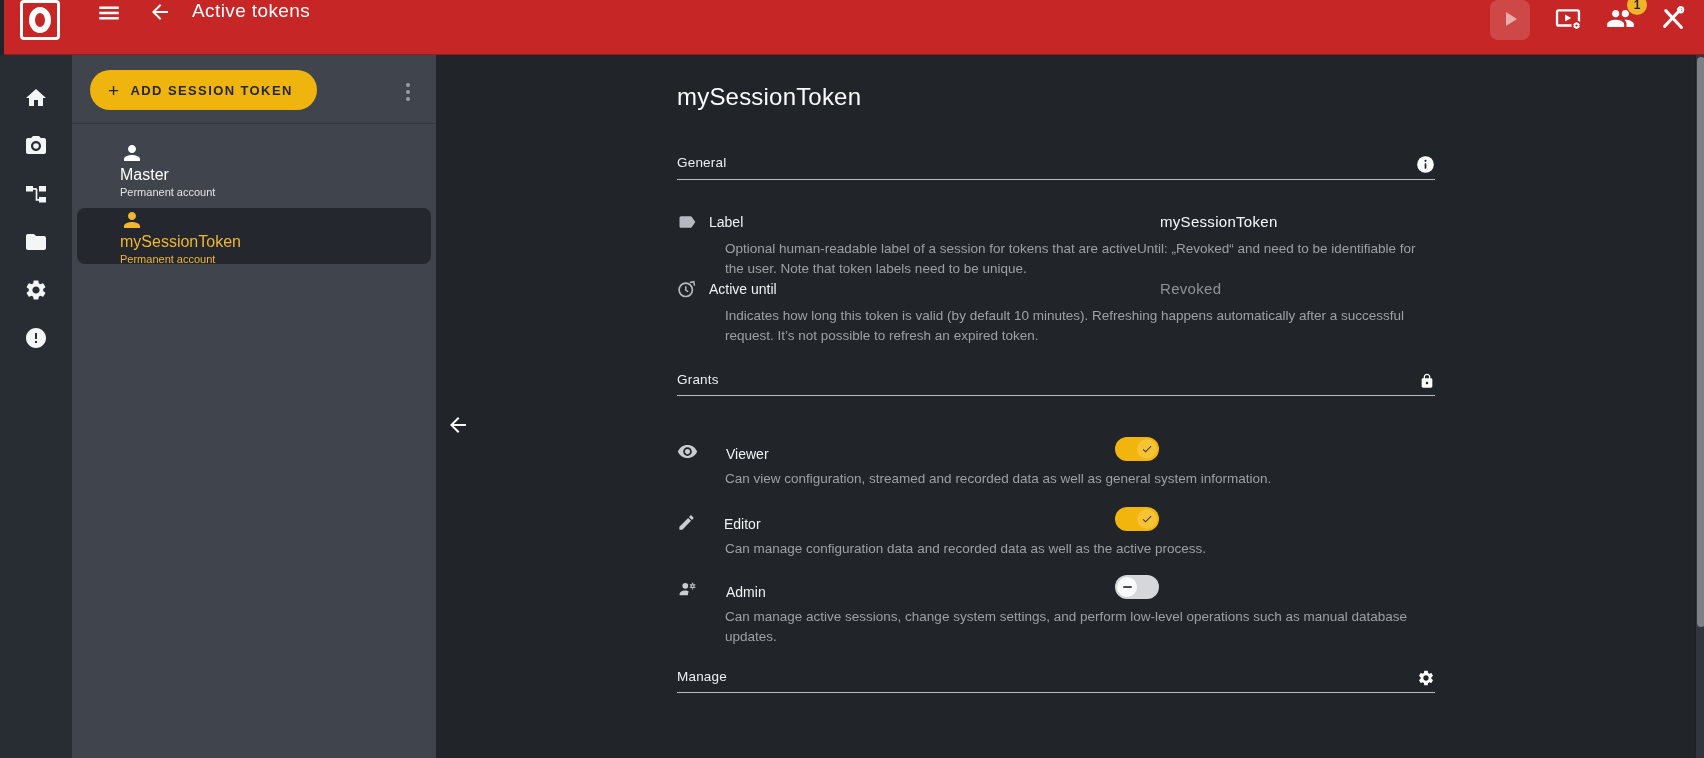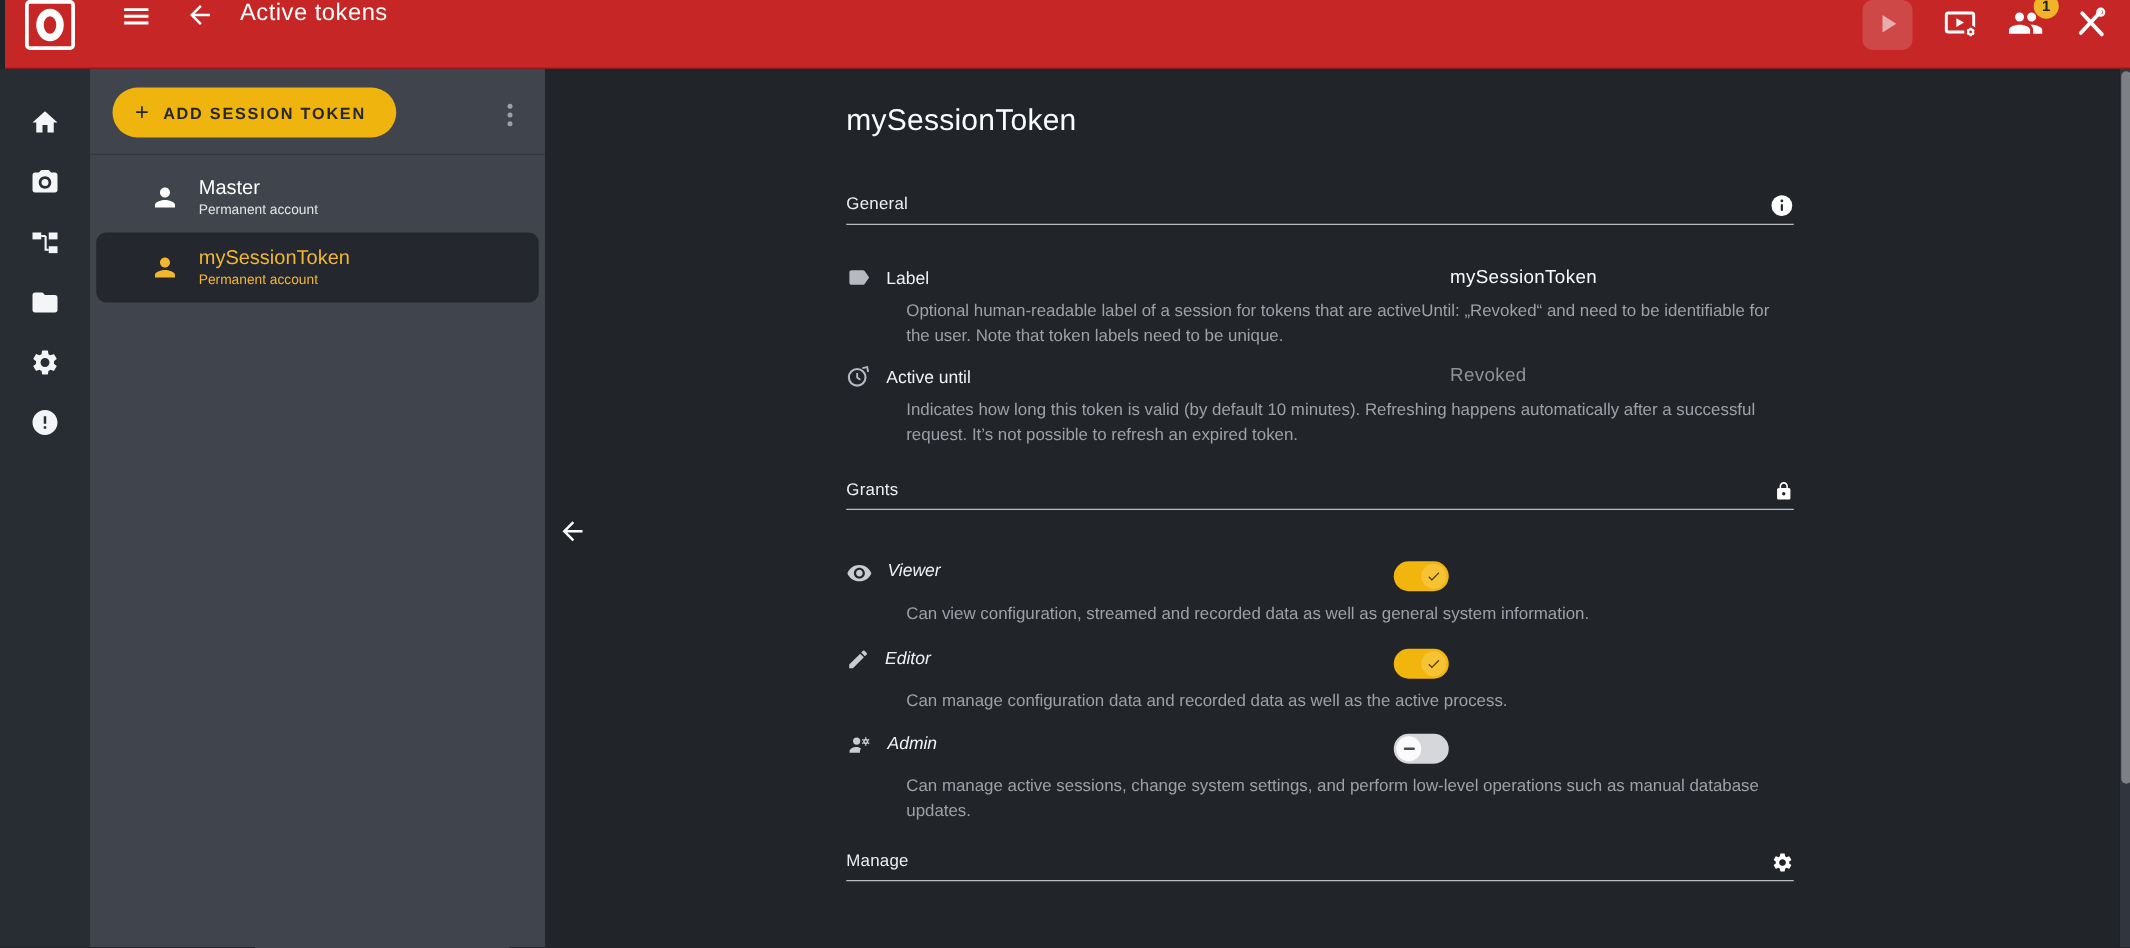--- a/index.html
+++ b/index.html
@@ -37,22 +37,22 @@
   .panel-head { height:69px; border-bottom:1px solid #33373e; position:relative; }
   .add-btn { position:absolute; left:18px; top:15px; height:40px; padding:0 24px 0 18px; border:none;
              border-radius:20px; background:#f0b40e; color:#26282c; font-family:inherit;
              font-size:13px; font-weight:bold; letter-spacing:1.4px; display:flex; align-items:center;
              gap:10px; cursor:pointer; }
   .add-plus { font-size:19px; font-weight:normal; line-height:1; }
   .kebab { position:absolute; right:22px; top:24px; background:none; border:none; cursor:pointer;
            display:flex; flex-direction:column; gap:3px; padding:4px; }
   .kebab span { width:4px; height:4px; border-radius:50%; background:#9aa0a7; }
   .token-list { padding-top:6px; }
-  .token-item { height:56px; display:flex; align-items:center; cursor:pointer; border-radius:8px;
-                margin:0 5px; padding-left:43px; position:relative; }
+  .token-item { height:56px; display:flex; align-items:flex-start; cursor:pointer; border-radius:8px;
+                margin:11px 5px; padding-left:43px; position:relative;flex-direction:column; }
   .token-item .ti-icon { color:#fff; flex:none; margin-right:15px; display:flex; }
   .token-item .ti-text { display:flex; flex-direction:column; }
   .ti-title { color:#fff; font-size:16px; line-height:19px; }
   .ti-sub { color:#e2e4e6; font-size:11px; line-height:16px; }
   .token-item.selected { background:#24272d; }
   .token-item.selected .ti-icon { color:#f1b731; }
   .token-item.selected .ti-title, .token-item.selected .ti-sub { color:#f1b731; }
 
   
   .main { position:absolute; top:55px; left:436px; right:9px; bottom:0; background:#212428; }
@@ -71,24 +71,24 @@
   .field { position:relative; }
   .field-head { display:flex; align-items:center; gap:12px; }
   .field-icon { color:#b6bac0; display:flex; flex:none; }
   .field-label { color:#f0f2f3; font-size:14px; }
   .field-value { position:absolute; left:483px; top:1px; color:#fafbfc; font-size:15px; letter-spacing:0.3px; }
   .field-value.muted { color:#8f9397;text-align:center; }
   .field-desc { margin:7px 0 0 48px; max-width:710px; color:#9da1a6; font-size:13.5px; line-height:20px; }
 
   .f-label { margin-top:32px; }
   .f-created { margin-top:12px; }
-  .f-active { margin-top:12px; }
+  .f-active { }
 
   .grant { position:relative; }
-  .grant-head { display:flex; align-items:flex-start; gap:12px; height:26px;font-style:italic; }
+  .grant-head { display:flex; align-items:flex-end; gap:28px; height:26px; }
   .grant-icon { color:#c9ccd0; display:flex; flex:none; }
   .grant-label { color:#f0f2f3; font-size:14px; }
   .g-viewer { margin-top:40px; }
   .g-editor { margin-top:17px; }
   .g-admin { margin-top:15px; }
 
   
   .toggle { position:absolute; left:438px; top:1px; width:44px; height:24px; border-radius:12px;
             border:none; cursor:pointer; }
   .toggle .thumb { position:absolute; top:2px; width:20px; height:20px; border-radius:50%;

